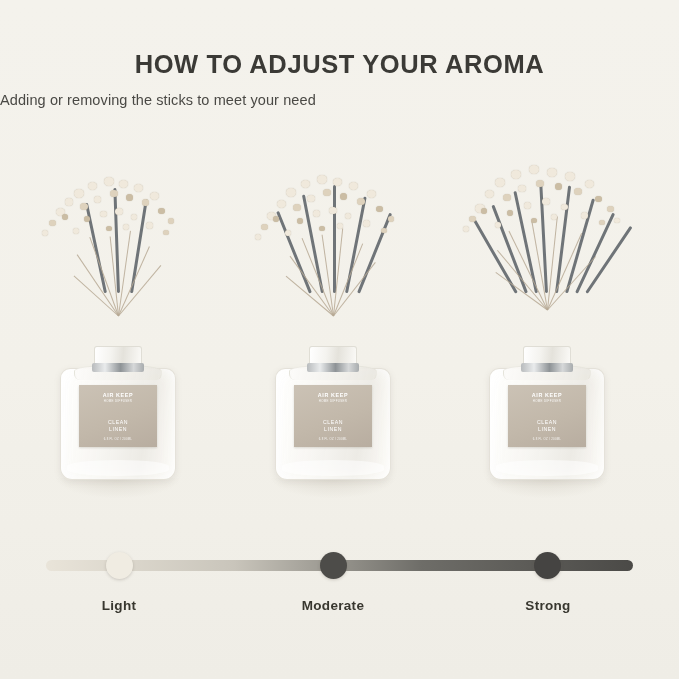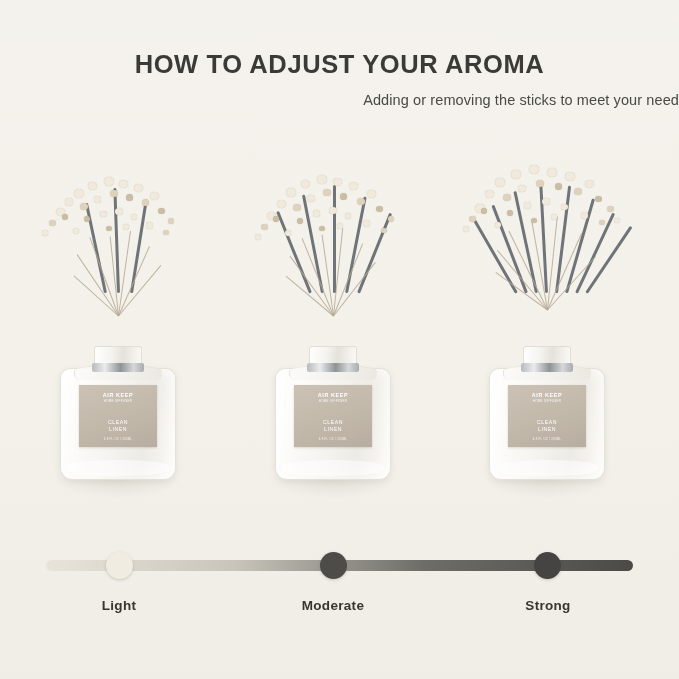--- a/index.html
+++ b/index.html
@@ -28,21 +28,21 @@
     font-size: 25.5px;
     font-weight: bold;
     letter-spacing: 0.6px;
     color: #3b3a36;
   }
   .subhead {
     position: absolute;
     top: 92px;
     left: 0;
     width: 679px;
-    text-align: right;
+    text-align: left;
     font-size: 14.5px;
     color: #4a4945;
     letter-spacing: 0.1px;
   }
 
   
   .diffusers {
     position: absolute;
     top: 118px;
     left: 0;

